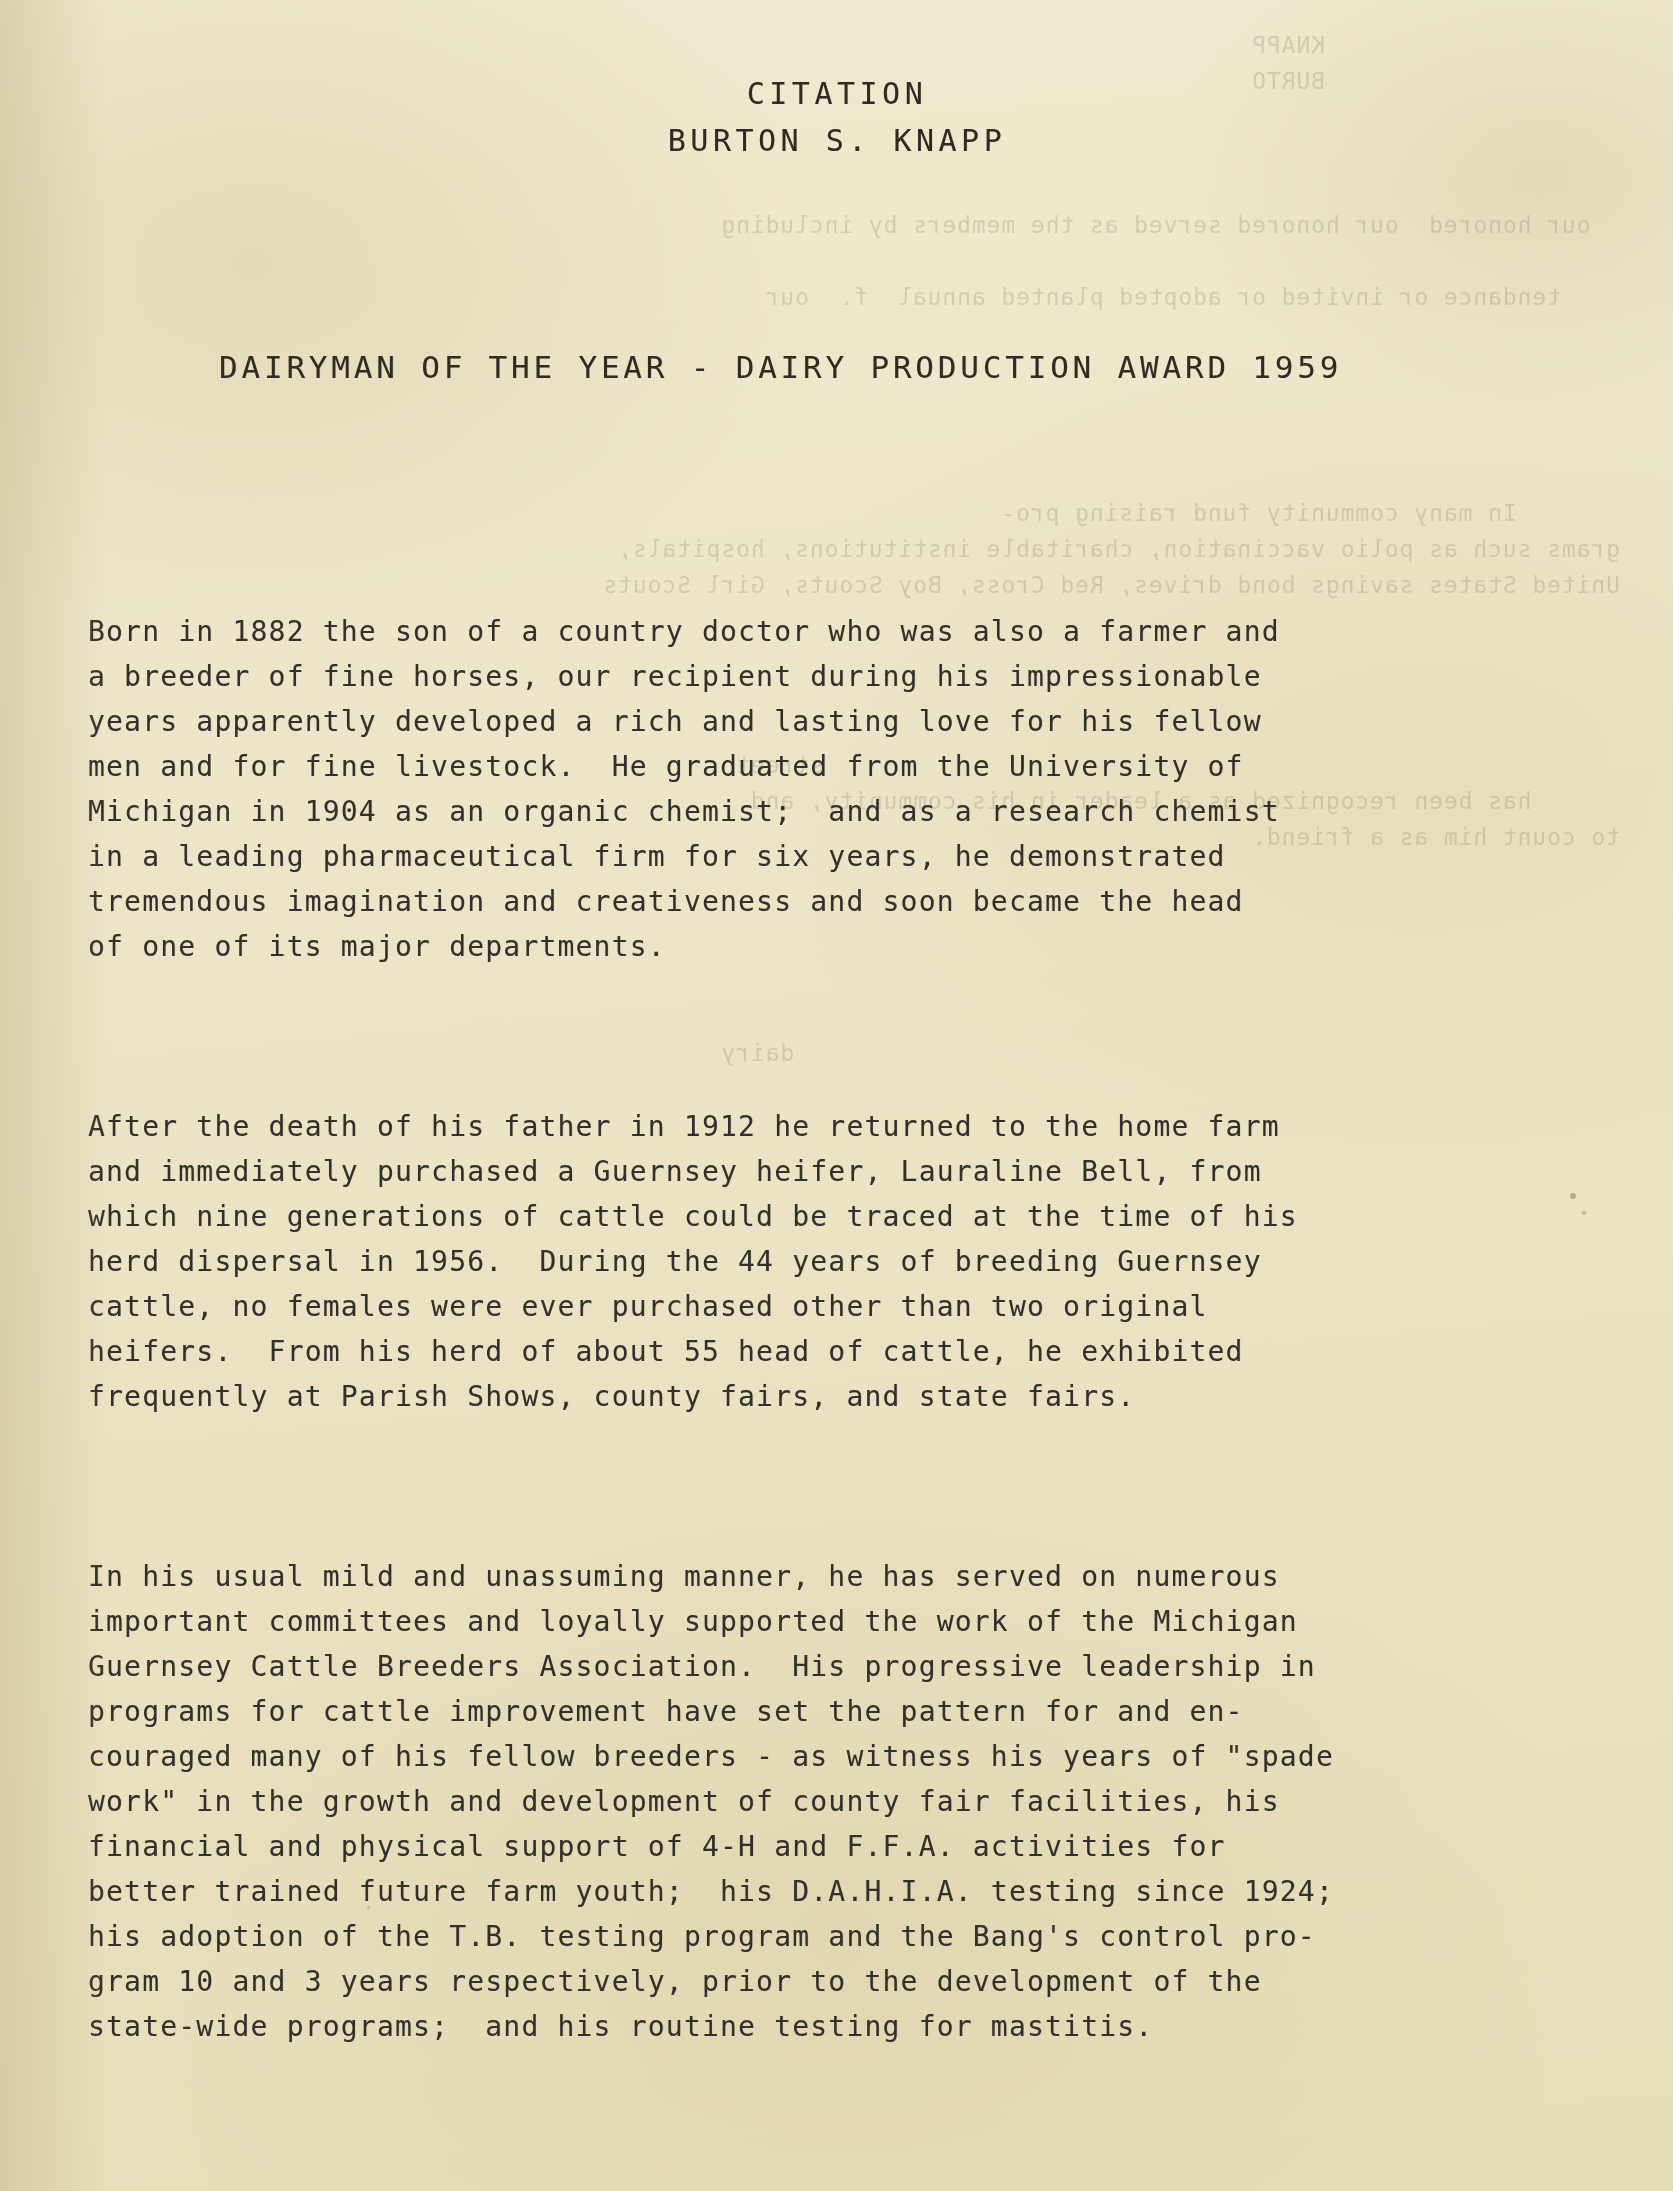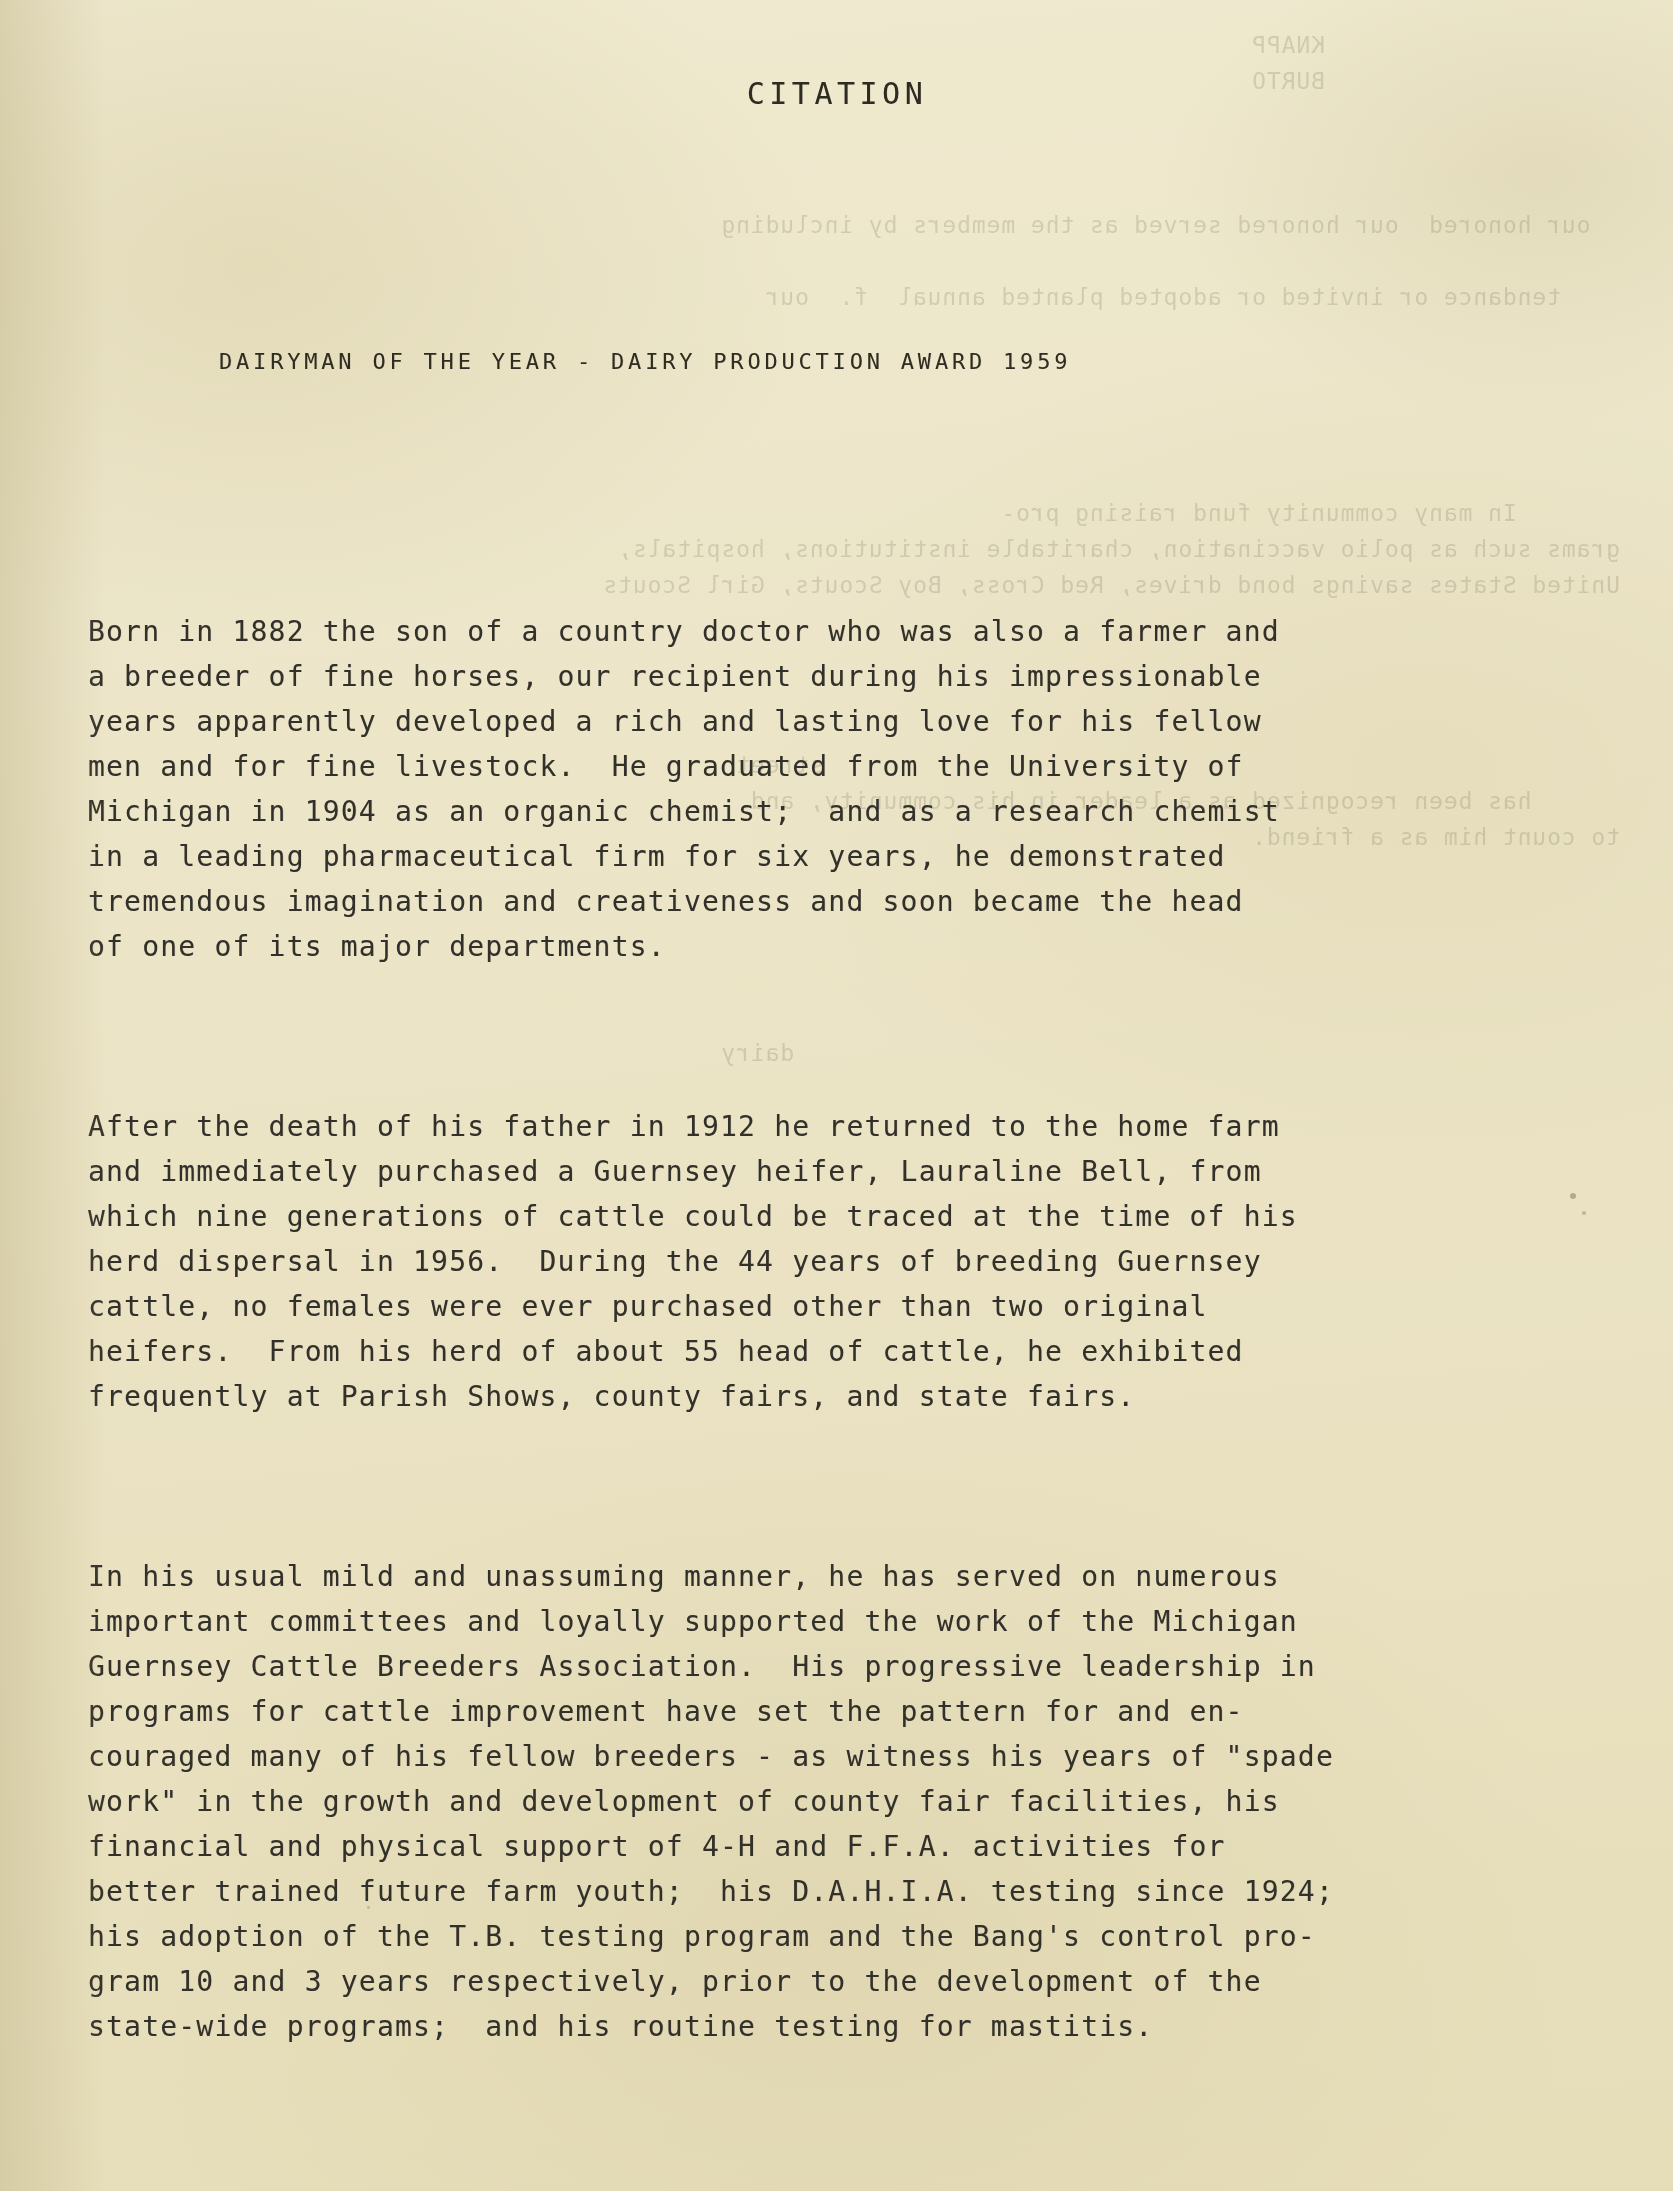--- a/index.html
+++ b/index.html
@@ -69,21 +69,21 @@
     letter-spacing: 4.5px;
     line-height: 47px;
     color: #2e2b22;
   }
   .title-line.small-gap { letter-spacing: 3.6px; }
 
   .award-line {
     position: absolute;
     top: 349px;
     left: 219px;
-    font-size: 22px;
+    font-size: 31px;
     letter-spacing: 3.8px;
     color: #2f2c22;
     white-space: nowrap;
   }
 
   .body-text {
     position: absolute;
     top: 519px;
     left: 88px;
     right: 81px;
@@ -138,20 +138,21 @@
 
 
 
                                                         dairy
 </div>
 
   <div id="content">
 
     <div class="title-block">
       <div class="title-line">CITATION</div>
+      <div class="title-line">BURTON S. KNAPP</div>
     </div>
 
     <div class="award-line">DAIRYMAN OF THE YEAR - DAIRY PRODUCTION AWARD 1959</div>
 
     <div class="body-text">
       <p class="para">Born in 1882 the son of a country doctor who was also a farmer and
 a breeder of fine horses, our recipient during his impressionable
 years apparently developed a rich and lasting love for his fellow
 men and for fine livestock.  He graduated from the University of
 Michigan in 1904 as an organic chemist;  and as a research chemist

